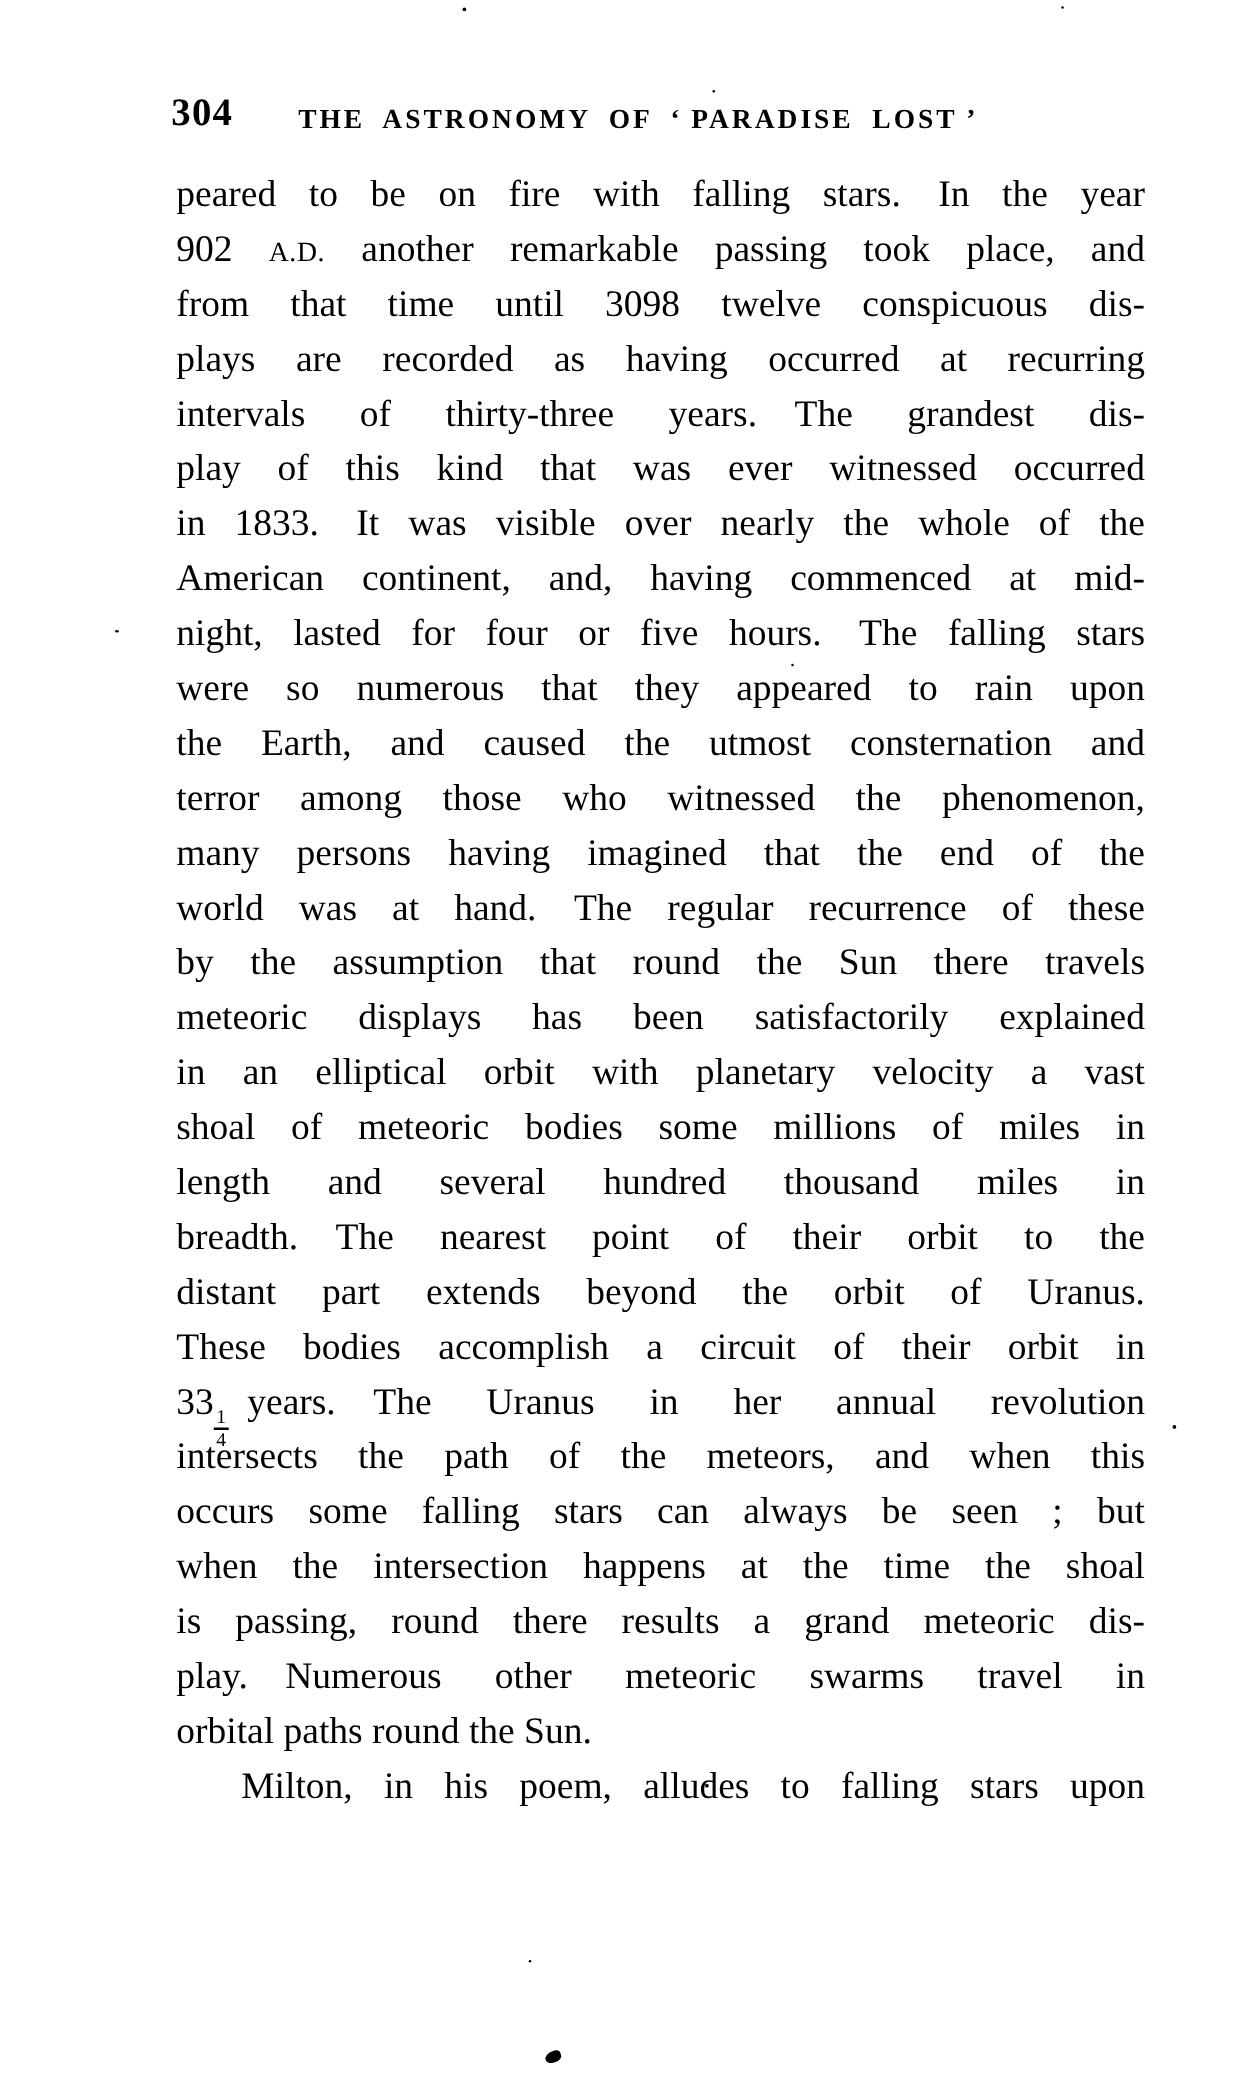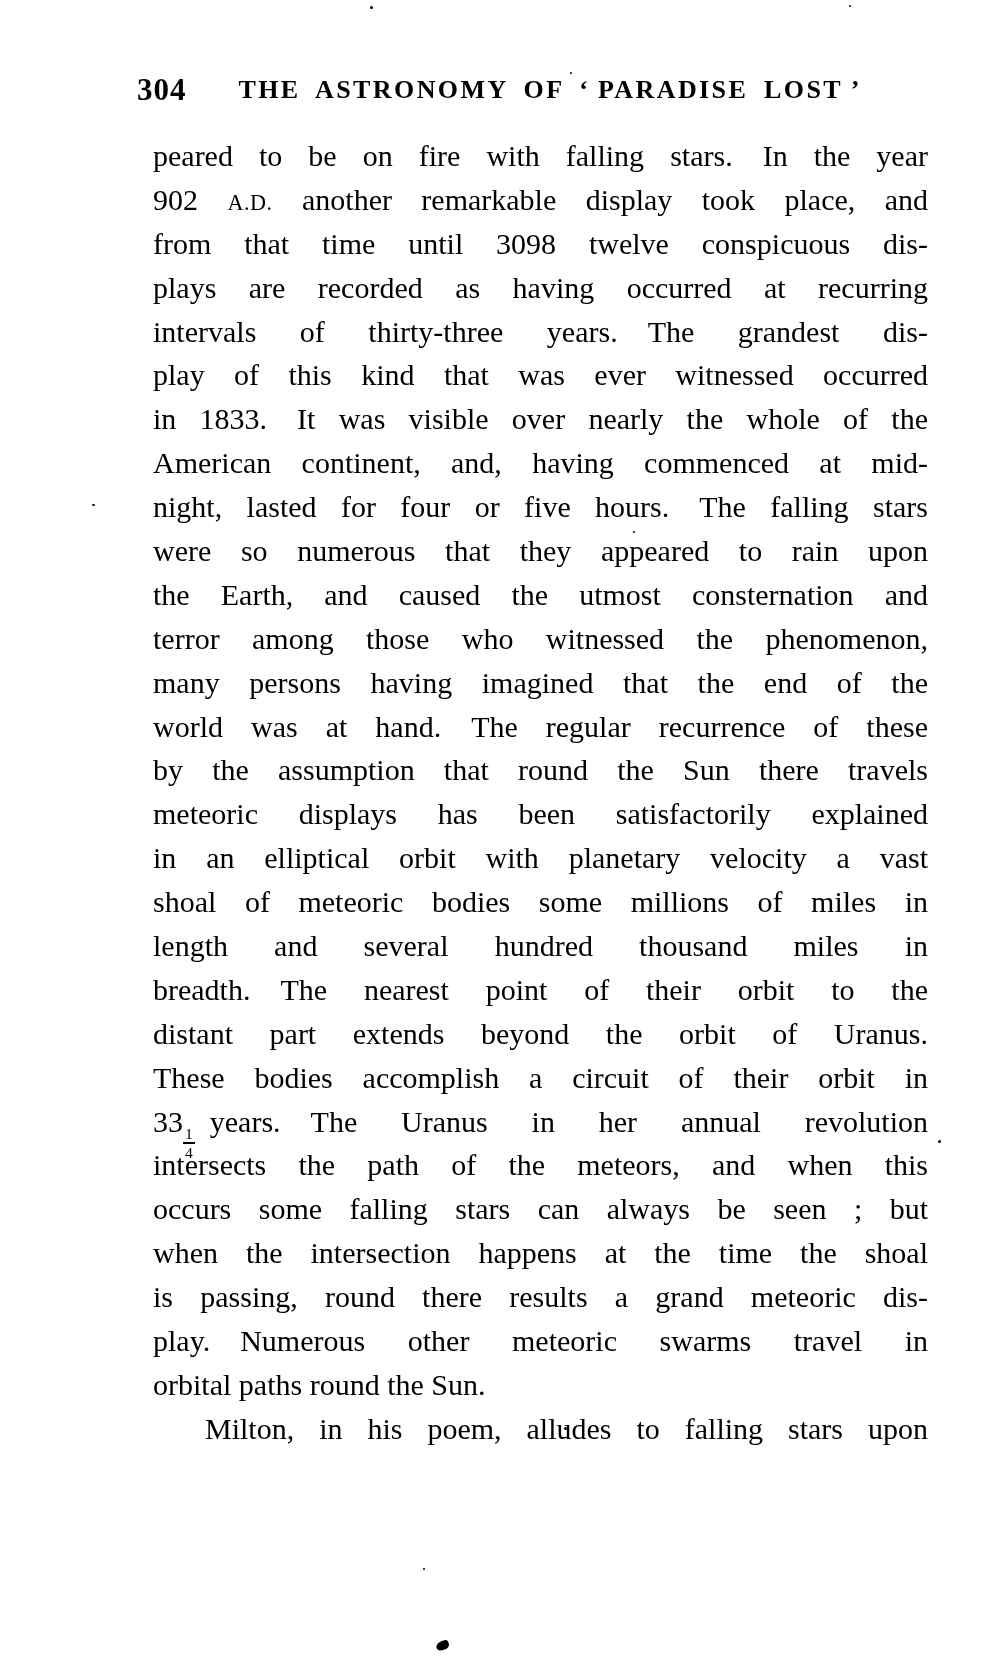--- a/index.html
+++ b/index.html
@@ -15,38 +15,38 @@
     color: #000000;
     font-family: "Liberation Serif", "DejaVu Serif", serif;
     overflow: hidden;
   }
   .running-head {
     position: absolute;
     left: 137px;
     top: 72px;
     width: 775px;
     display: flex;
-    align-items: center;
+    align-items: flex-end;
     white-space: nowrap;
   }
   .folio {
     font-size: 31px;
     font-weight: bold;
     letter-spacing: 1px;
   }
   .running-title {
     margin-left: 52px;
-    font-size: 26px;
+    font-size: 22px;
     font-weight: bold;
     letter-spacing: 2.4px;
     word-spacing: 7px;
   }
   .text-block {
     position: absolute;
-    left: 153px;
+    left: 141px;
     top: 134px;
     width: 775px;
     font-size: 30px;
   }
   .line {
     height: 43.9px;
     line-height: 43.9px;
     text-align: justify;
     text-align-last: justify;
     overflow: visible;
@@ -97,21 +97,21 @@
 
 <div class="page">
 
   <header class="running-head">
     <span class="folio">304</span>
     <span class="running-title">THE ASTRONOMY OF ‘ PARADISE LOST ’</span>
   </header>
 
   <main class="text-block">
     <div class="line">peared to be on fire with falling stars. In the year</div>
-    <div class="line"><span>902 </span><span class="sc">A.D.</span><span> another remarkable display took place, and</span></div>
+    <div class="line"><span>902 </span><span class="sc">A.D.</span><span> another remarkable passing took place, and</span></div>
     <div class="line">from that time until 3098 twelve conspicuous dis-</div>
     <div class="line">plays are recorded as having occurred at recurring</div>
     <div class="line">intervals of thirty-three years. The grandest dis-</div>
     <div class="line">play of this kind that was ever witnessed occurred</div>
     <div class="line">in 1833. It was visible over nearly the whole of the</div>
     <div class="line">American continent, and, having commenced at mid-</div>
     <div class="line">night, lasted for four or five hours. The falling stars</div>
     <div class="line">were so numerous that they appeared to rain upon</div>
     <div class="line">the Earth, and caused the utmost consternation and</div>
     <div class="line">terror among those who witnessed the phenomenon,</div>

